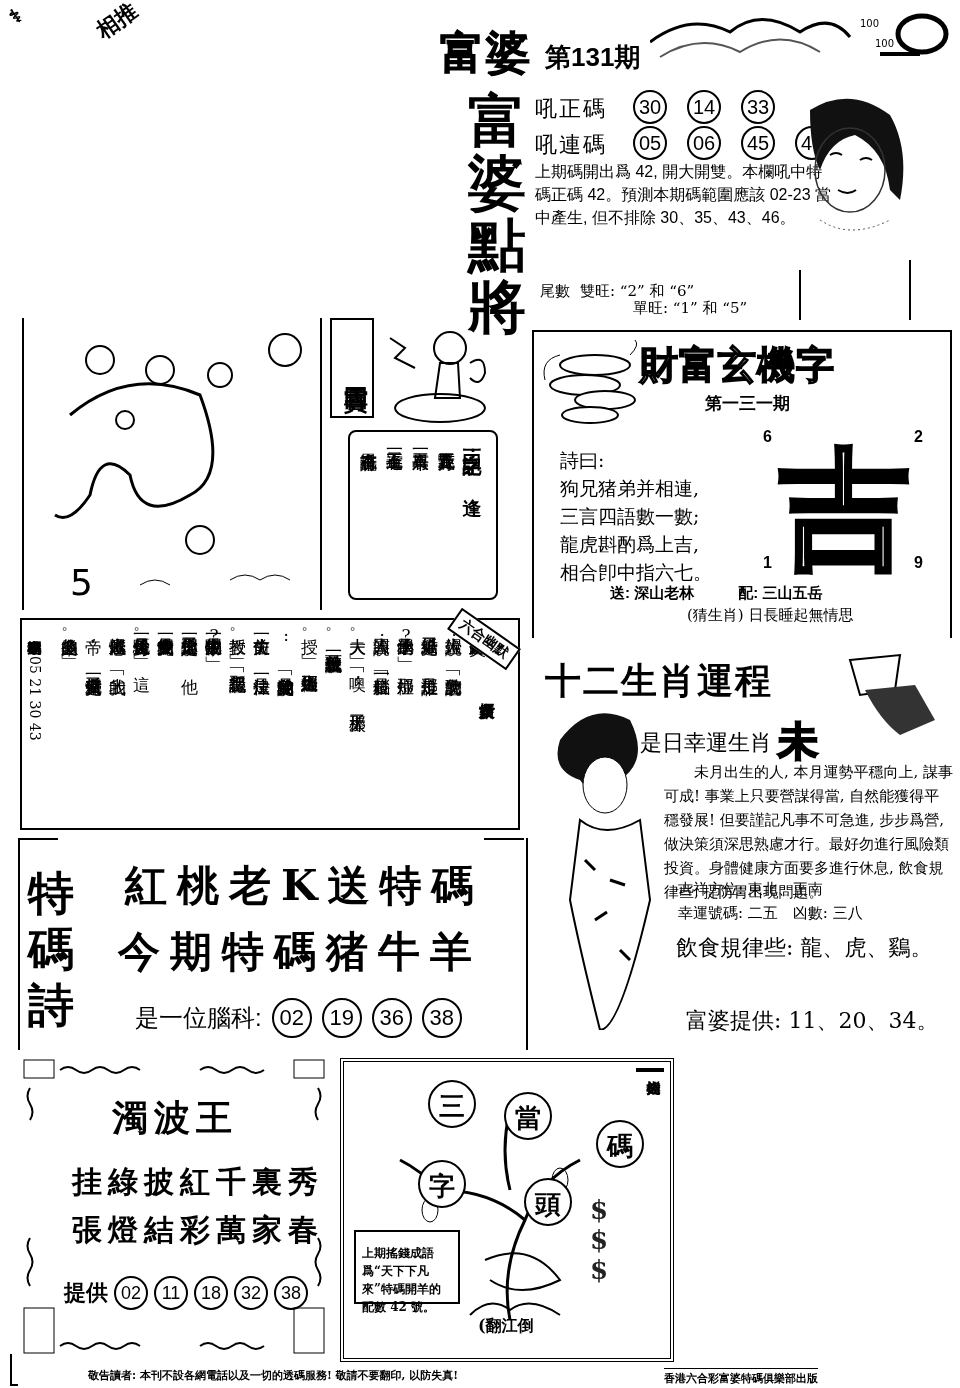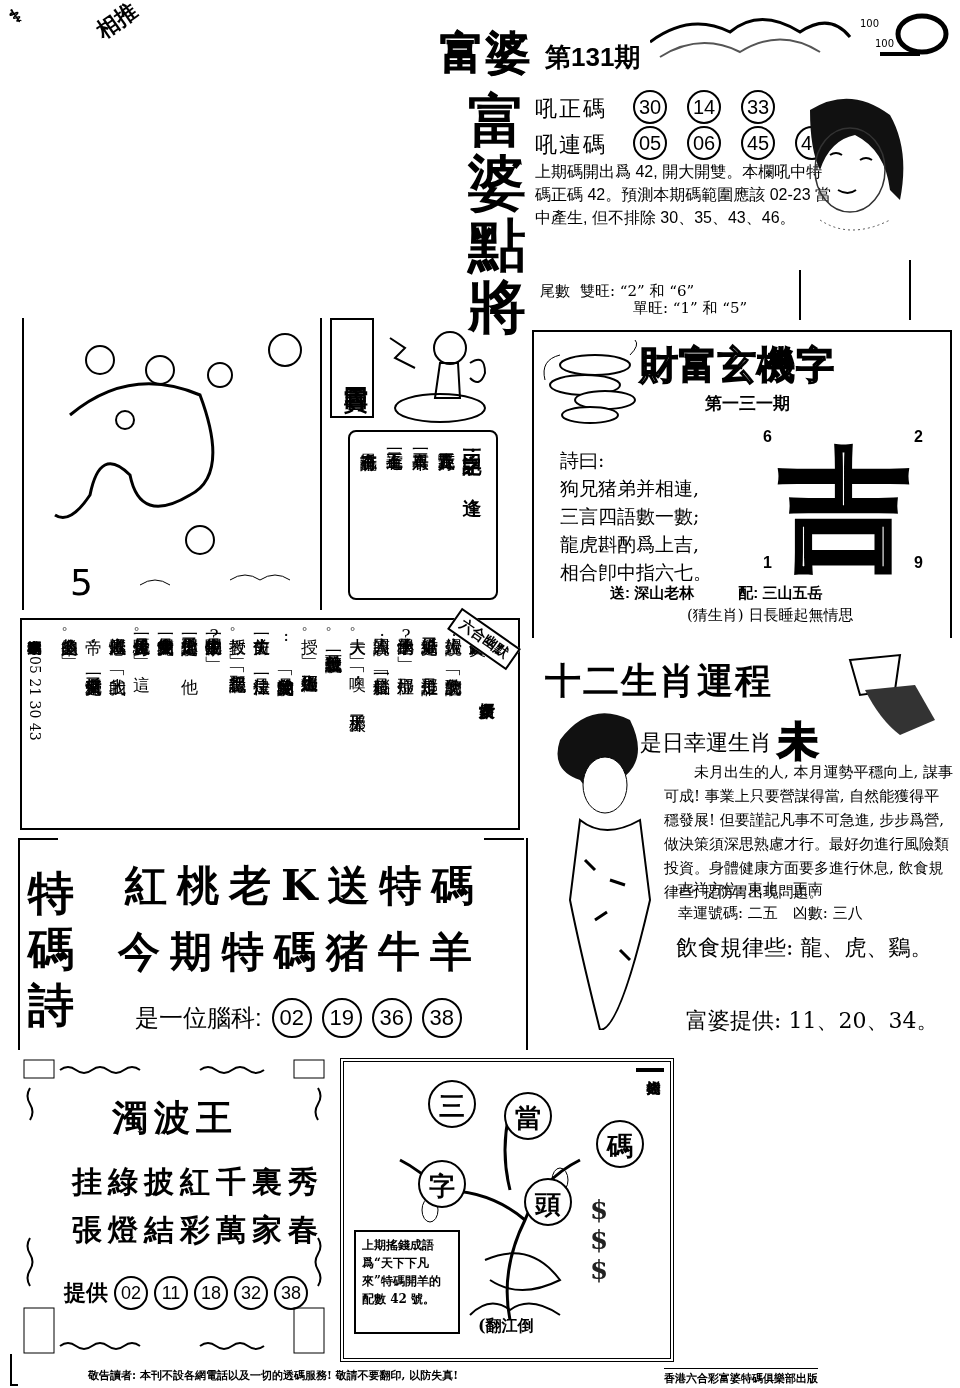--- a/index.html
+++ b/index.html
@@ -79,21 +79,21 @@
   #bl-title { left:112px; top:1094px; font-size:36px; font-weight:900; letter-spacing:6px; }
   #bl-line1 { left:72px; top:1162px; font-size:30px; font-weight:bold; letter-spacing:6px; }
   #bl-line2 { left:72px; top:1210px; font-size:30px; font-weight:bold; letter-spacing:6px; }
   #bl-provide { left:64px; top:1276px; font-size:22px; display:flex; gap:6px; align-items:center; }
   #bl-provide .circ { width:30px; height:30px; line-height:30px; font-size:18px; }
 
   
   #tree-box { left:340px; top:1058px; width:326px; height:296px; border:4px double #000; }
   .tree-node { width:48px; height:48px; line-height:48px; font-size:26px; font-weight:bold; border:2px solid #000; border-radius:50%; text-align:center; background:#fff; box-sizing:border-box;}
   #tree-label { left:636px; top:1068px; width:24px; border:2px solid #000; font-size:14px; font-weight:bold; line-height:17px; text-align:center; }
-  #tree-note { left:354px; top:1230px; width:106px; height:104px; border:2px solid #000; font-size:12px; font-weight:bold; line-height:18px; padding:4px 6px; box-sizing:border-box; }
+  #tree-note { left:354px; top:1230px; width:106px; height:74px; border:2px solid #000; font-size:12px; font-weight:bold; line-height:18px; padding:12px 6px; box-sizing:border-box; }
   #tree-caption { left:478px; top:1316px; font-size:16px; font-weight:bold; }
 
   
   #footer-warning { left:88px; top:1368px; font-size:11px; font-weight:bold; }
   #footer-pub { left:664px; top:1368px; font-size:11px; font-weight:bold; border-top:1px solid #000; padding-top:2px;}
   #left-rule { left:10px; top:1354px; width:6px; height:30px; border-left:2px solid #000; border-bottom:2px solid #000; }
 </style>
 </head>
 <body>
 

